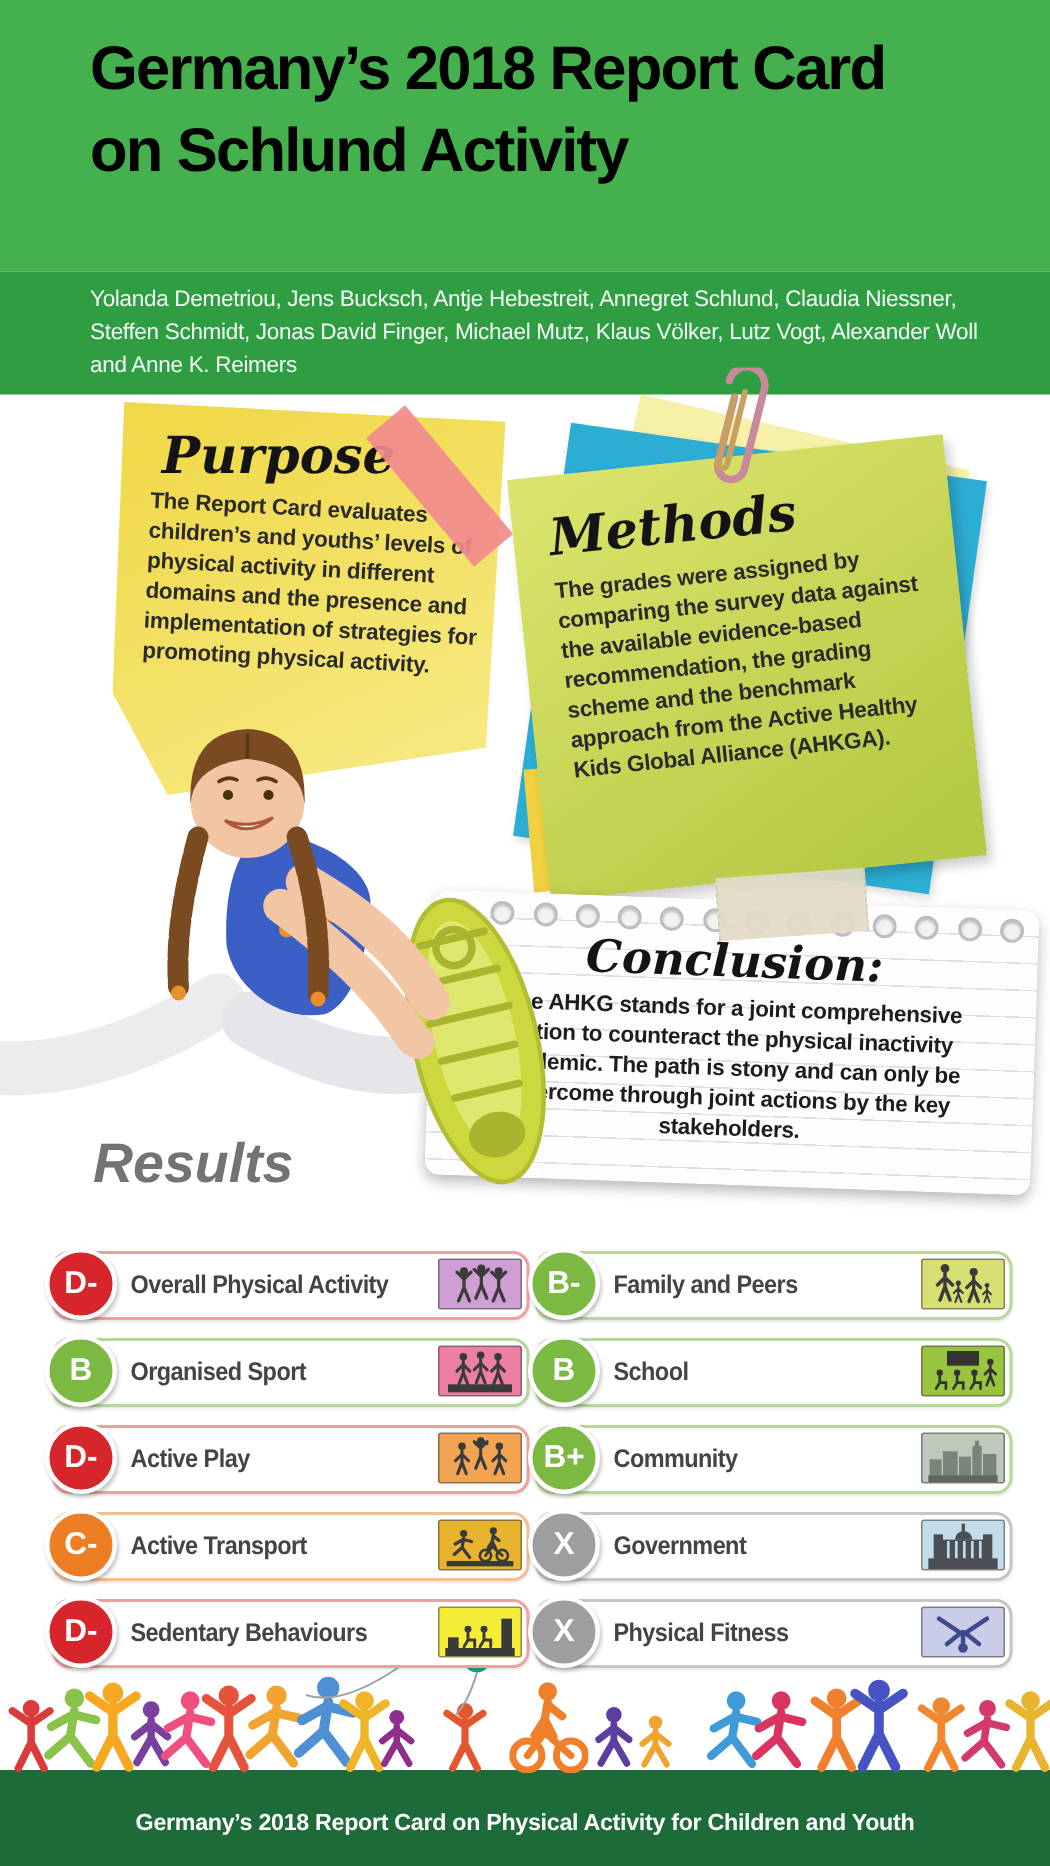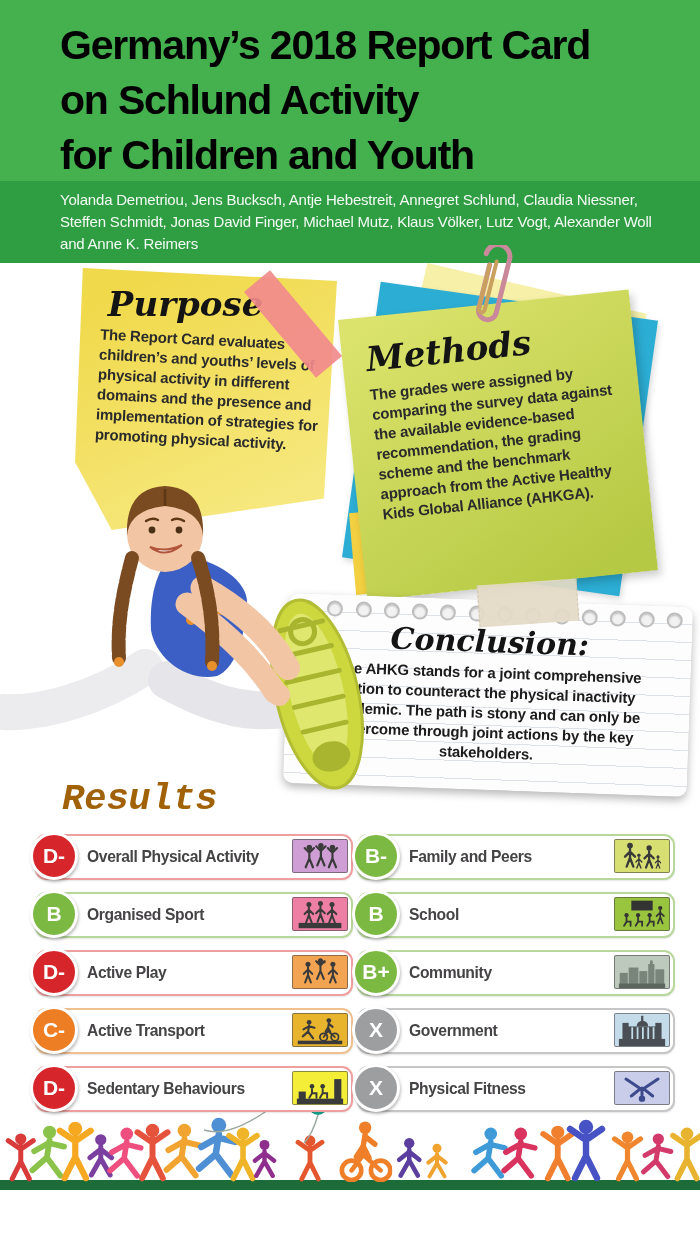--- a/index.html
+++ b/index.html
@@ -50,22 +50,22 @@
   .holes i{width:12px;height:12px;border-radius:50%;background:#f2f2f2;border:2px solid #bdbdbd;
            box-shadow:inset 0 1px 2px rgba(0,0,0,.25);}
   .paper .hand-title{font-size:30px;text-align:center;margin-top:24px;}
   .paper .note-body{width:86%;margin:4px auto 0;text-align:center;font-size:15px;line-height:20px;color:#1c1c1c;}
   .tape-beige{position:absolute;left:478px;top:582px;width:98px;height:42px;background:#e4dbc6;
               opacity:.93;transform:rotate(-4deg);z-index:4;border-left:1px dashed #cfc5ab;border-right:1px dashed #cfc5ab;}
 
   .girl{position:absolute;left:-5px;top:462px;width:380px;height:345px;z-index:5;}
 
   
-  .results-heading{position:absolute;left:62px;top:778px;font-family:Liberation Mono, monospace;
-      font-style:italic;font-weight:bold;font-size:37px;color:#a16207;z-index:6;}
+  .results-heading{position:absolute;left:62px;top:755px;font-family:Liberation Sans, sans-serif;
+      font-style:italic;font-weight:bold;font-size:37px;color:#737373;z-index:6;}
   .col{position:absolute;width:318px;z-index:6;}
   .col-left{left:35px;top:834px;}
   .col-right{left:357px;top:834px;}
   .grade-row{position:relative;height:42px;margin-bottom:12px;background:#fff;
       border:2px solid var(--bd);border-radius:11px;box-shadow:0 1px 2px rgba(0,0,0,.1);}
   .badge{position:absolute;left:-7px;top:-4px;width:42px;height:42px;border-radius:50%;
       background:var(--badge);border:3px solid #fff;box-shadow:1px 2px 3px rgba(0,0,0,.25);
       color:#fff;font-weight:bold;font-size:21px;display:flex;align-items:center;justify-content:center;}
   .row-label{position:absolute;left:50px;top:0;height:42px;display:flex;align-items:center;
       font-size:17px;font-weight:bold;color:#454345;letter-spacing:-.4px;white-space:nowrap;
@@ -117,21 +117,21 @@
       <symbol id="pico-sit" viewBox="0 0 12 24">
         <circle cx="5" cy="8" r="2.6" fill="currentColor"></circle>
         <path d="M5 11 L5 16 L10 16 L10 21 M5 16 L2 21" stroke="currentColor" stroke-width="2.2" stroke-linecap="round" fill="none"></path>
       </symbol>
     </defs>
   </svg>
 
   <div class="header">
     <h1><span>Germany’s 2018 Report Card</span><br>
         <span>on Schlund Activity</span><br>
-        <span>for Children and Youth</span></h1>
+        </h1>
   </div>
   <div class="authors-band">
     <p>Yolanda Demetriou, Jens Bucksch, Antje Hebestreit, Annegret Schlund, Claudia Niessner, Steffen Schmidt, Jonas David Finger, Michael Mutz, Klaus Völker, Lutz Vogt, Alexander Woll and Anne K. Reimers</p>
   </div>
 
   <div class="note-back-paleyellow"></div>
   <div class="note-back-blue"></div>
   <div class="note-back-yellow"></div>
 
   <div class="note-purpose">
@@ -380,14 +380,17 @@
       <g>
         <polygon points="268,8 282,20 268,32 254,20" fill="#2e9e43"></polygon>
                       <path d="M268 32 Q 228 60 204 52" stroke="#9aa79d" stroke-width="1.4" fill="none"></path>
       </g>
       <g>
         <circle cx="318" cy="28" r="9" fill="#17a08c"></circle>
                       <path d="M318 37 q -6 20 -14 28" stroke="#9aa79d" stroke-width="1.4" fill="none"></path>
       </g>
       <circle cx="585" cy="26" r="5" fill="#e4572e"></circle>
     </svg>
+  <div class="footer-bar">
+    <p>Germany’s 2018 Report Card on Physical Activity for Children and Youth</p>
+  </div>
 
 </div>
 
 </body></html>

